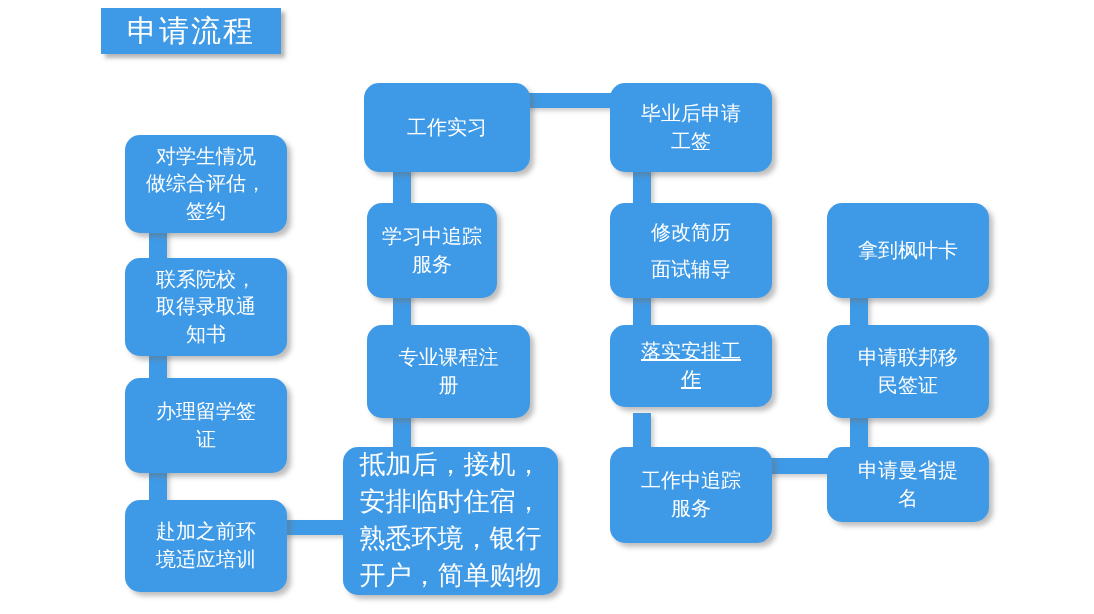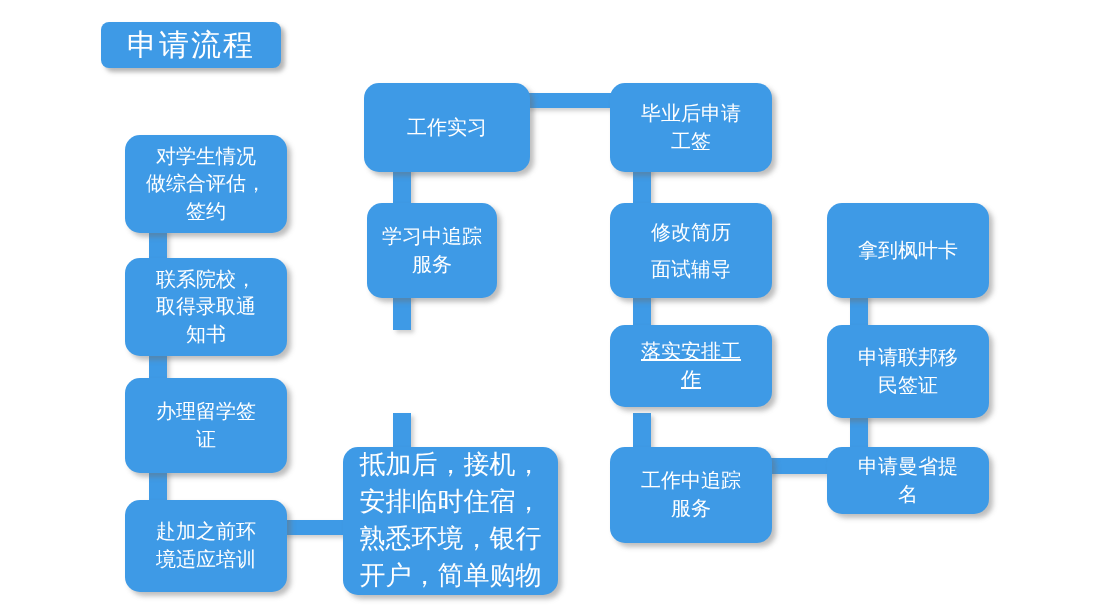--- a/index.html
+++ b/index.html
@@ -27,28 +27,27 @@
     white-space: pre-line;
     box-shadow: 4px 4px 5px rgba(110,110,110,0.45);
     padding: 4px 6px;
   }
   .node.big { font-size: 26px; line-height: 1.42; }
   .node.spread { line-height: 1.85; }
   .title-box {
     position: absolute;
     background: var(--accent);
     color: var(--text);
-    border-radius: 8px;
+    border-radius: 0;
     display: flex;
     align-items: center;
     justify-content: center;
     font-size: 30px;
     letter-spacing: 2px;
     box-shadow: 4px 4px 4px rgba(110,110,110,0.5);
-    margin-top: 14px;
   }
   .conn {
     position: absolute;
     background: var(--accent);
     box-shadow: 3px 3px 4px rgba(120,120,120,0.35);
   }
 </style>
 </head>
 <body>
 
@@ -84,33 +83,35 @@
 做综合评估，
 签约</div>
   <div class="node" style="left:125px; top:378px; width:162px; height:95px;">办理留学签
 证</div>
   <div class="node" style="left:125px; top:500px; width:162px; height:92px;">赴加之前环
 境适应培训</div>
 
   <div class="node" style="left:364px; top:83px; width:166px; height:89px;">工作实习</div>
   <div class="node" style="left:367px; top:203px; width:130px; height:95px;">学习中追踪
 服务</div>
+  <div class="node" style="left:367px; top:325px; width:163px; height:93px;">专业课程注
+册</div>
   <div class="node big" style="left:343px; top:447px; width:215px; height:148px;">抵加后，接机，
 安排临时住宿，
 熟悉环境，银行
 开户，简单购物</div>
 
   <div class="node" style="left:610px; top:83px; width:162px; height:89px;">毕业后申请
 工签</div>
   <div class="node spread" style="left:610px; top:203px; width:162px; height:95px;">修改简历
 面试辅导</div>
   <div class="node" style="left:610px; top:325px; width:162px; height:82px;text-decoration:underline;">落实安排工
 作</div>
   <div class="node" style="left:610px; top:447px; width:162px; height:96px;">工作中追踪
 服务</div>
 
   <div class="node" style="left:827px; top:325px; width:162px; height:93px;">申请联邦移
 民签证</div>
   <div class="node" style="left:827px; top:203px; width:162px; height:95px;">拿到枫叶卡</div>
-  <div class="node" style="left:827px; top:447px; width:162px; height:67px;">申请曼省提
+  <div class="node" style="left:827px; top:447px; width:162px; height:75px;">申请曼省提
 名</div>
 
 </div>
 
 </body></html>

